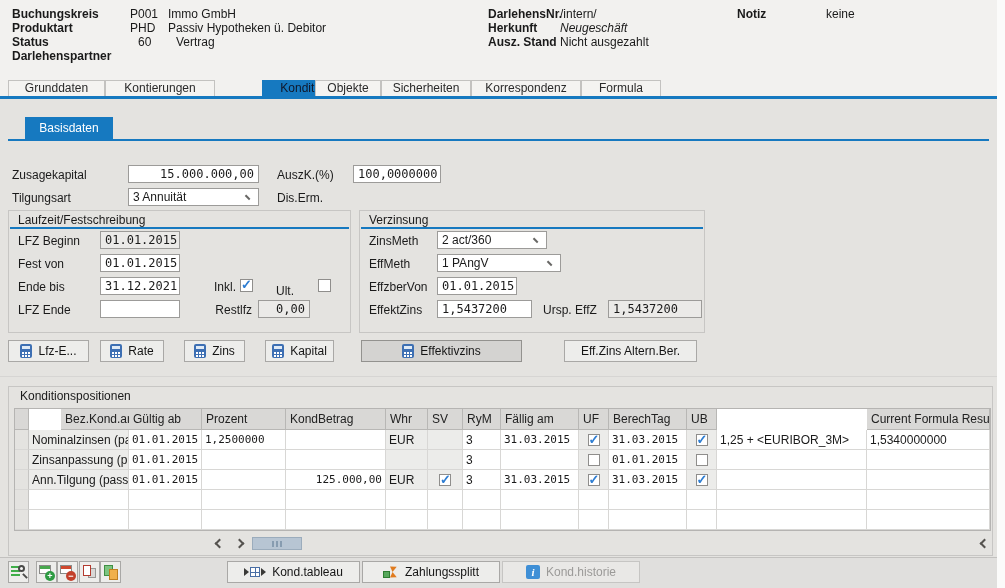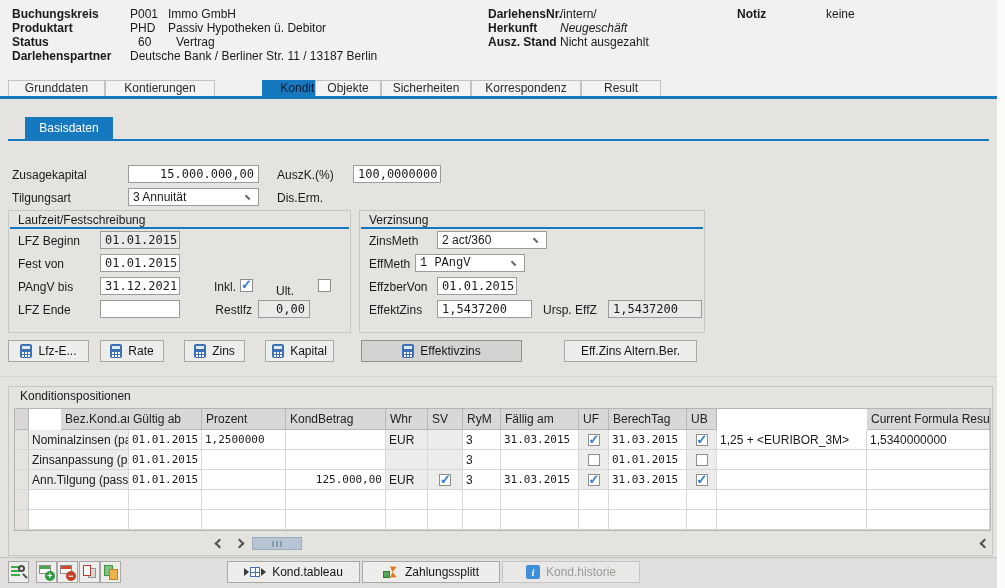--- a/index.html
+++ b/index.html
@@ -119,41 +119,40 @@
   <div class="tophdr"></div>
 
   <div class="lbl b" style="left:12px;top:7px;">Buchungskreis</div>
   <div class="lbl b" style="left:12px;top:21px;">Produktart</div>
   <div class="lbl b" style="left:12px;top:35px;">Status</div>
   <div class="lbl b" style="left:12px;top:49px;">Darlehenspartner</div>
 
   <div class="lbl" style="left:130px;top:7px;"><span class="code">P001</span><span>Immo GmbH</span></div>
   <div class="lbl" style="left:130px;top:21px;"><span class="code">PHD</span><span>Passiv Hypotheken ü. Debitor</span></div>
   <div class="lbl" style="left:130px;top:35px;margin-left:8px;"><span class="code">60</span><span>Vertrag</span></div>
-  <div class="lbl" style="left:130px;top:49px;"><span>Deutsche Bank / Berliner Str. 11 / 13187 Berlin</span></div>
 
   <div class="lbl b" style="left:488px;top:7px;">DarlehensNr.</div>
   <div class="lbl b" style="left:488px;top:21px;">Herkunft</div>
   <div class="lbl b" style="left:488px;top:35px;">Ausz. Stand</div>
   <div class="lbl" style="left:560px;top:7px;">/intern/</div>
   <div class="lbl" style="left:560px;top:21px;font-style:italic;">Neugeschäft</div>
   <div class="lbl" style="left:560px;top:35px;">Nicht ausgezahlt</div>
 
   <div class="lbl b" style="left:737px;top:7px;">Notiz</div>
   <div class="lbl" style="left:826px;top:7px;">keine</div>
 
   
   <div id="tabbar">
       <div class="tab" style="left: 8px; width: 97px;">Grunddaten</div>
       <div class="tab" style="left: 105px; width: 110px;">Kontierungen</div>
       <div class="tab active" style="left: 215px; width: 100px;">Konditionen</div>
       <div class="tab" style="left: 315px; width: 66px;">Objekte</div>
       <div class="tab" style="left: 381px; width: 90px;">Sicherheiten</div>
       <div class="tab" style="left: 471px; width: 110px;">Korrespondenz</div>
-      <div class="tab" style="left: 581px; width: 80px;">Result</div>
+      <div class="tab" style="left: 581px; width: 80px;">Formula</div>
     </div>
   <div class="tabline"></div>
 
   <div class="main"></div>
   <div class="rightstrip"></div>
 
   
   <div class="subtab">Basisdaten</div>
   <div class="subtabline"></div>
 
@@ -173,21 +172,21 @@
 
   
   <div class="grpbox" style="left:8px;top:210px;width:343px;height:123px;"></div>
   <div class="lbl" style="left:18px;top:213px;">Laufzeit/Festschreibung</div>
   <div class="bluerule" style="left:10px;top:227px;width:339px;"></div>
 
   <div class="lbl" style="left:18px;top:234px;">LFZ Beginn</div>
   <div class="fld ro" style="left:100px;top:231px;width:80px;">01.01.2015</div>
   <div class="lbl" style="left:18px;top:257px;">Fest von</div>
   <div class="fld" style="left:100px;top:254px;width:80px;">01.01.2015</div>
-  <div class="lbl" style="left:18px;top:280px;">PAngV bis</div>
+  <div class="lbl" style="left:18px;top:280px;">Ende bis</div>
   <div class="fld" style="left:100px;top:277px;width:80px;">31.12.2021</div>
   <div class="lbl" style="left:18px;top:303px;">LFZ Ende</div>
   <div class="fld" style="left:100px;top:300px;width:80px;"></div>
 
   <span class="cb abs checked" style="left:196px;top:279px;"></span>
   <div class="lbl" style="left:214px;top:280px;">Inkl.</div>
   <span class="cb abs" style="left:258px;top:279px;"></span>
   <div class="lbl" style="left:276px;top:284px;">Ult.</div>
   <div class="lbl" style="left:206px;top:303px;width:46px;text-align:right;">Restlfz</div>
   <div class="fld ro right" style="left:258px;top:300px;width:52px;">0,00</div>
@@ -196,21 +195,21 @@
   <div class="grpbox" style="left:359px;top:210px;width:346px;height:123px;"></div>
   <div class="lbl" style="left:369px;top:213px;">Verzinsung</div>
   <div class="bluerule" style="left:361px;top:227px;width:342px;"></div>
 
   <div class="lbl" style="left:369px;top:234px;">ZinsMeth</div>
   <div class="fld sans dd" style="left:437px;top:231px;width:110px;">
     <span>2 act/360</span>
     <span class="caret"></span>
   </div>
   <div class="lbl" style="left:369px;top:257px;">EffMeth</div>
-  <div class="fld sans dd" style="left:415px;top:254px;width:110px;font-family:Liberation Mono, monospace;">
+  <div class="fld sans dd" style="left:437px;top:254px;width:124px;">
     <span>1 PAngV</span>
     <span class="caret"></span>
   </div>
   <div class="lbl" style="left:369px;top:280px;">EffzberVon</div>
   <div class="fld" style="left:437px;top:277px;width:80px;">01.01.2015</div>
   <div class="lbl" style="left:369px;top:303px;">EffektZins</div>
   <div class="fld" style="left:437px;top:300px;width:95px;">1,5437200</div>
   <div class="lbl" style="left:543px;top:303px;">Ursp. EffZ</div>
   <div class="fld ro" style="left:608px;top:300px;width:94px;">1,5437200</div>
 

